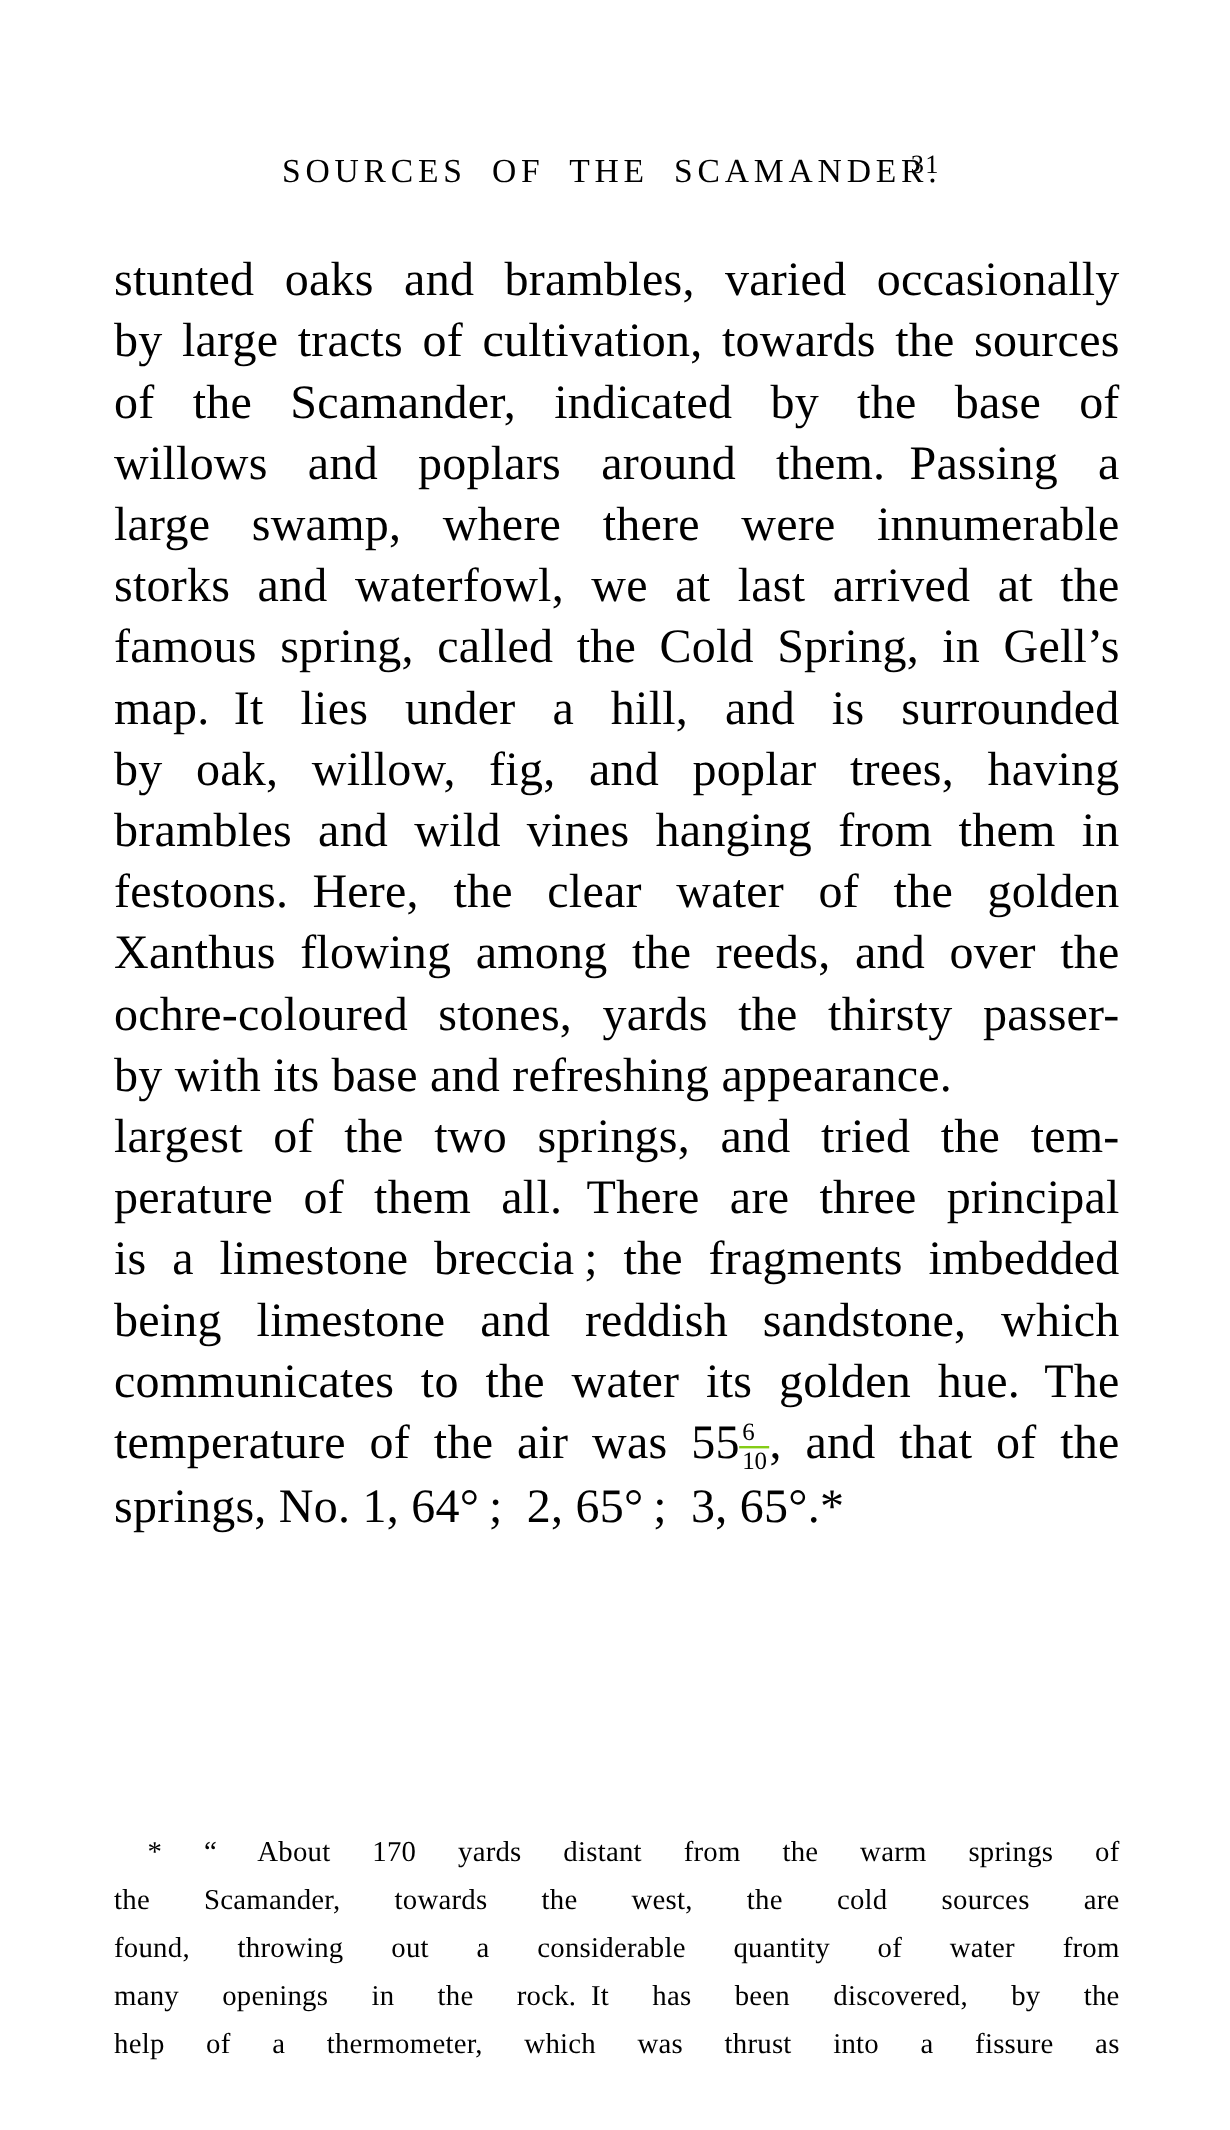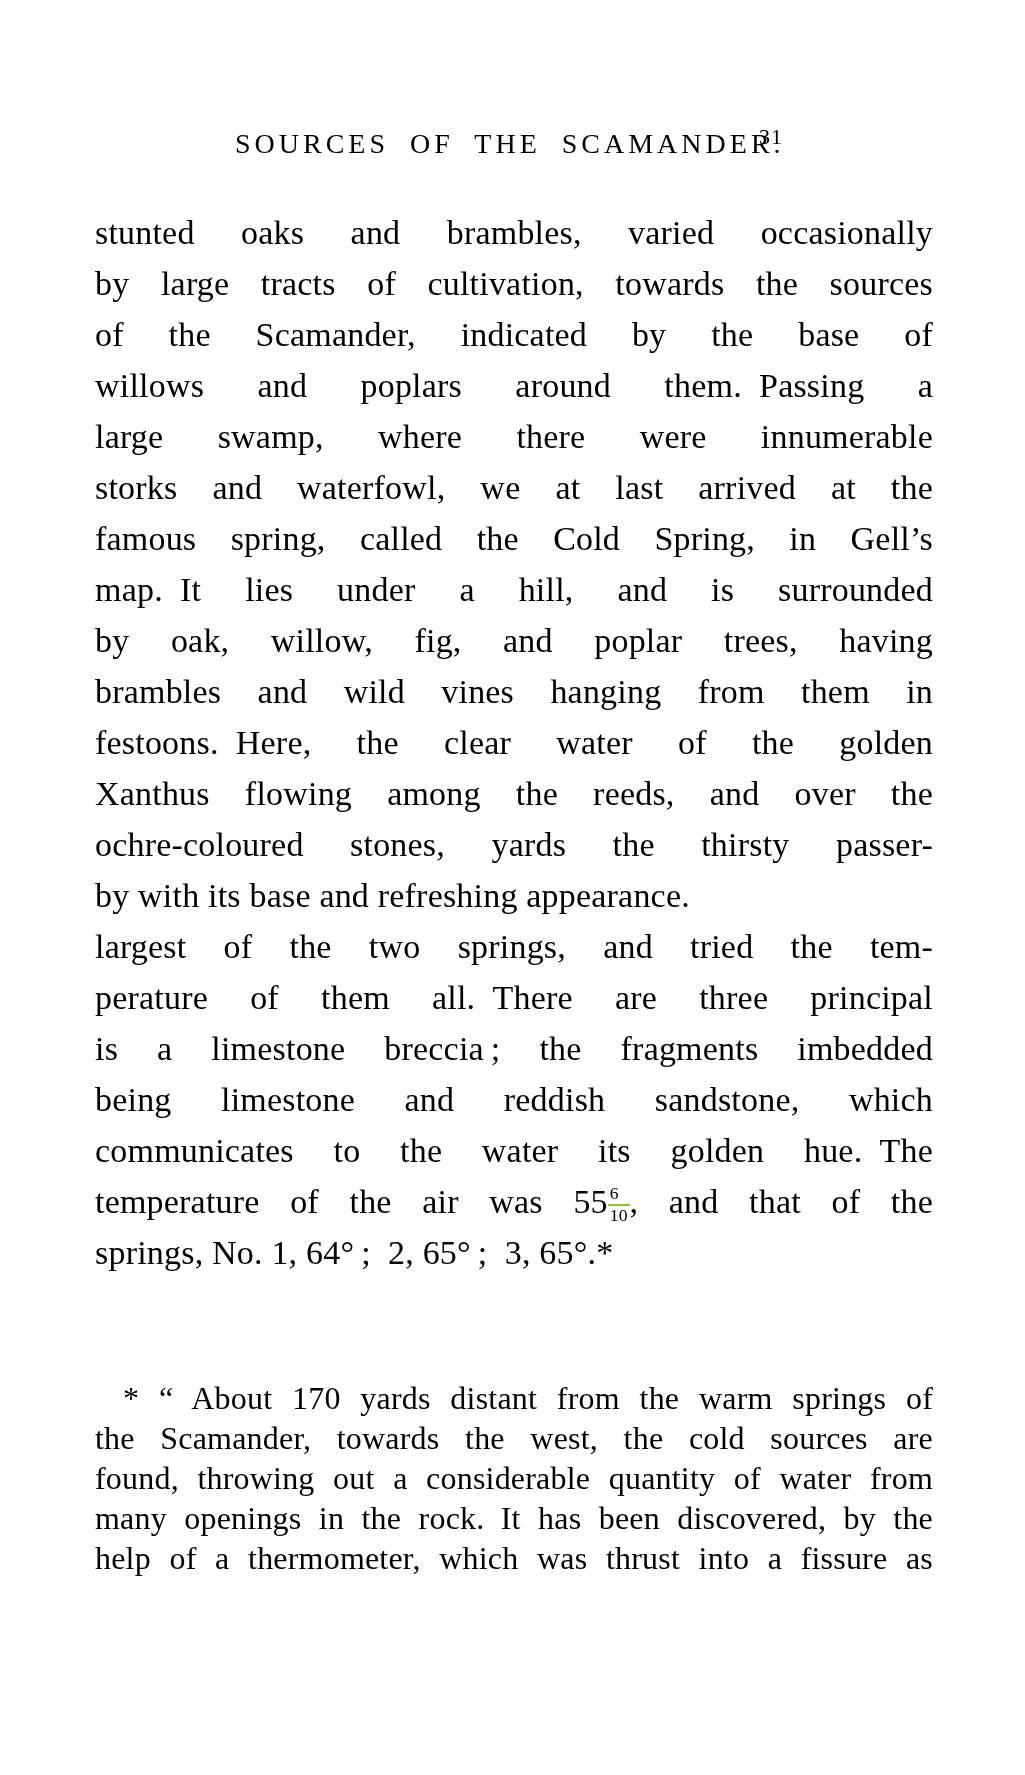--- a/index.html
+++ b/index.html
@@ -33,30 +33,30 @@
     left: 664px;
     top: 0px;
     font-size: 22px;
     letter-spacing: 1px;
   }
   .body-text {
     position: absolute;
     top: 207px;
     left: 95px;
     width: 838px;
-    font-size: 34px;
+    font-size: 40px;
     line-height: 51px;
     letter-spacing: 0.2px;
   }
   .footnote-text {
     position: absolute;
-    top: 1378px;
+    top: 1524px;
     left: 95px;
     width: 838px;
-    font-size: 32px;
+    font-size: 24px;
     line-height: 40px;
     letter-spacing: 0.2px;
   }
   .line {
     text-align: justify;
     text-align-last: justify;
     text-justify: inter-word;
     white-space: normal;
   }
   .line.flush { text-align-last: left; }

